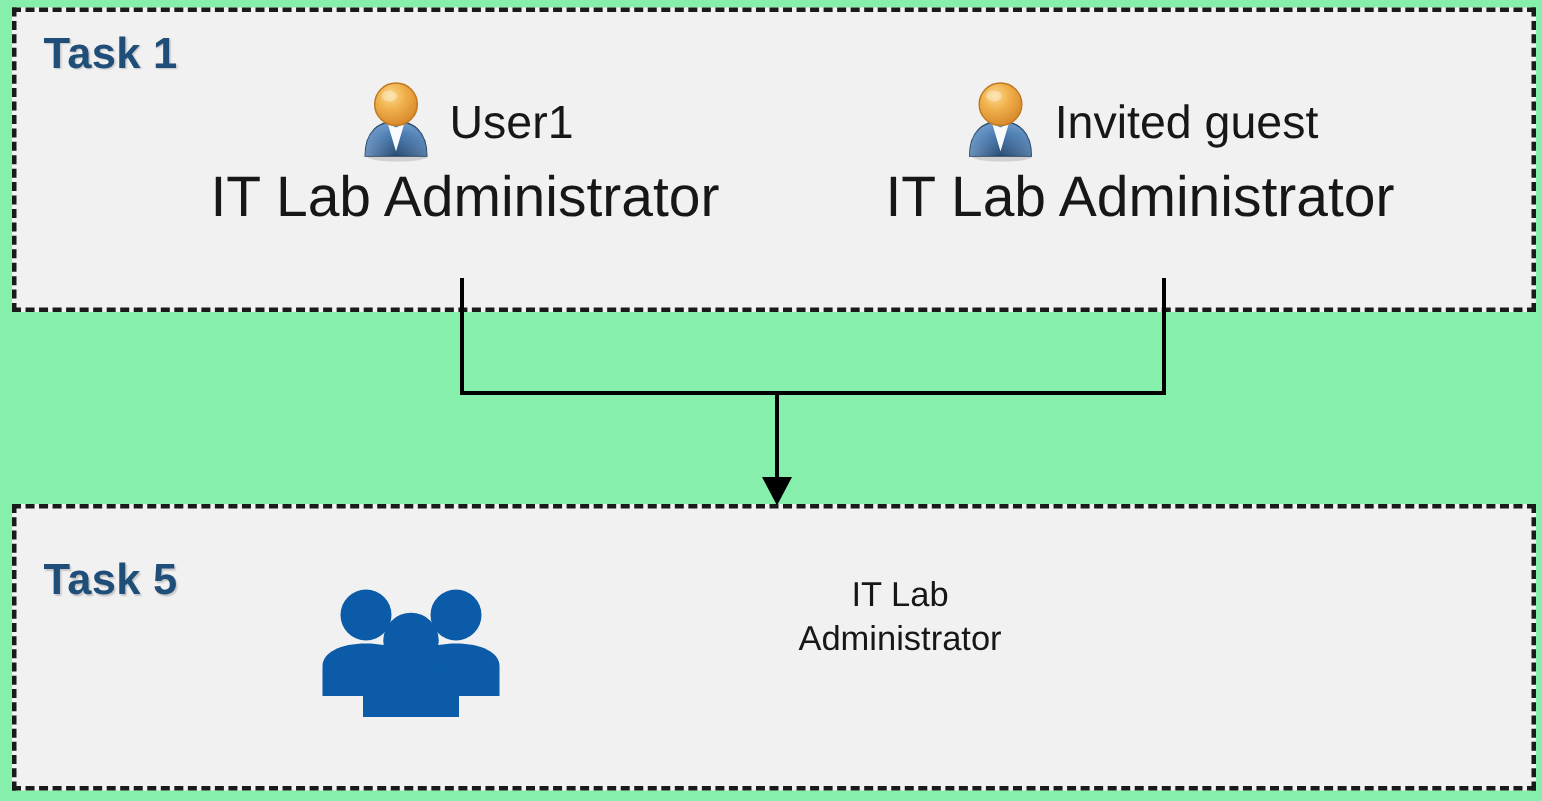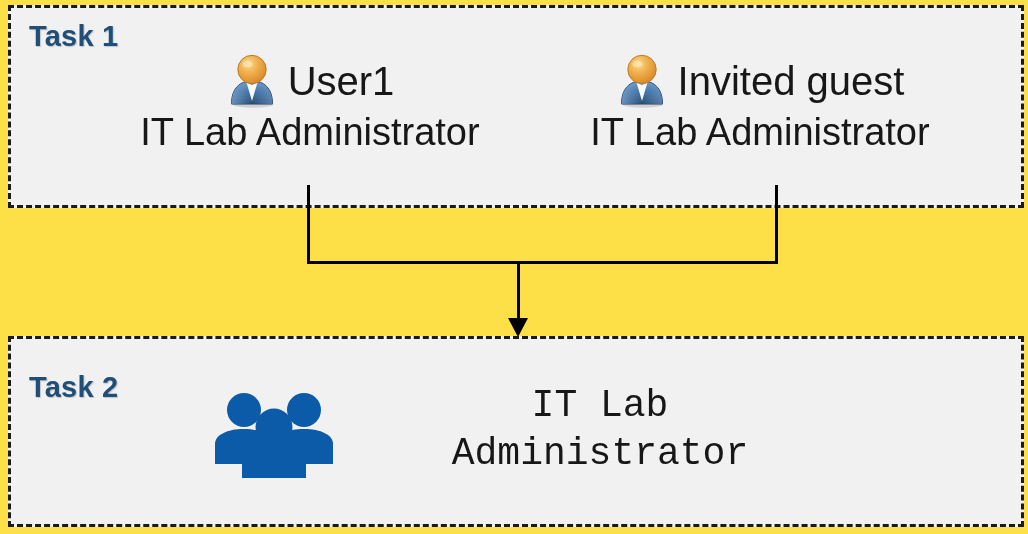--- a/index.html
+++ b/index.html
@@ -8,21 +8,21 @@
     padding: 0;
     background: #ffffff;
   }
   body {
     font-family: "Liberation Sans", sans-serif;
   }
   #canvas {
     position: relative;
     width: 1028px;
     height: 534px;
-    background: #fde047;
+    background: #86efac;
     overflow: hidden;
   }
 
   
   .task-box {
     position: absolute;
     background: #F1F1F1;
     border: 3px dashed #1A1A1A;
     box-sizing: border-box;
   }
@@ -63,21 +63,21 @@
 
   .person-row {
     display: flex;
     align-items: center;
     justify-content: center;
     gap: 10px;
     height: 58px;
   }
   .person-name {
     font-family: "Liberation Sans", sans-serif;
-    font-size: 40px;
+    font-size: 31px;
     color: #171717;
     line-height: 1;
   }
   .person-role {
     font-family: "Liberation Sans", sans-serif;
     font-size: 38px;
     color: #171717;
     line-height: 1;
     margin-top: 3px;
   }
@@ -89,22 +89,22 @@
     position: absolute;
     left: 214px;
     top: 387px;
   }
   #group-text {
     position: absolute;
     left: 400px;
     top: 382px;
     width: 400px;
     text-align: center;
-    font-family: Liberation Mono, monospace;
-    font-size: 38px;
+    font-family: Liberation Sans, sans-serif;
+    font-size: 23px;
     color: #171717;
     line-height: 1.27;
   }
 
   
   #connector {
     position: absolute;
     left: 0;
     top: 0;
     width: 1028px;
@@ -194,21 +194,21 @@
       <line x1="308" y1="185" x2="308" y2="262"></line>
       <line x1="776" y1="185" x2="776" y2="262"></line>
       <line x1="306.5" y1="262" x2="777.5" y2="262"></line>
       <line x1="518" y1="262" x2="518" y2="322"></line>
     </g>
     <polygon points="518,337 508,318 528,318" fill="#000000"></polygon>
   </svg>
 
   <div id="task2-box" class="task-box"></div>
 
-  <div id="task2-label" class="task-label">Task 2</div>
+  <div id="task2-label" class="task-label">Task 5</div>
 
   <span id="group-icon-wrap">
     <svg width="120" height="92" viewBox="0 0 120 92" aria-hidden="true">
       <g fill="#0B5BA8">
 
         <circle cx="30" cy="23" r="17"></circle>
         <path d="M1 77 L1 57 C1 48 13 42 30 42 C47 42 59 48 59 57 L59 77 Z"></path>
 
         <circle cx="90" cy="23" r="17"></circle>
         <path d="M61 77 L61 57 C61 48 73 42 90 42 C107 42 119 48 119 57 L119 77 Z"></path>

